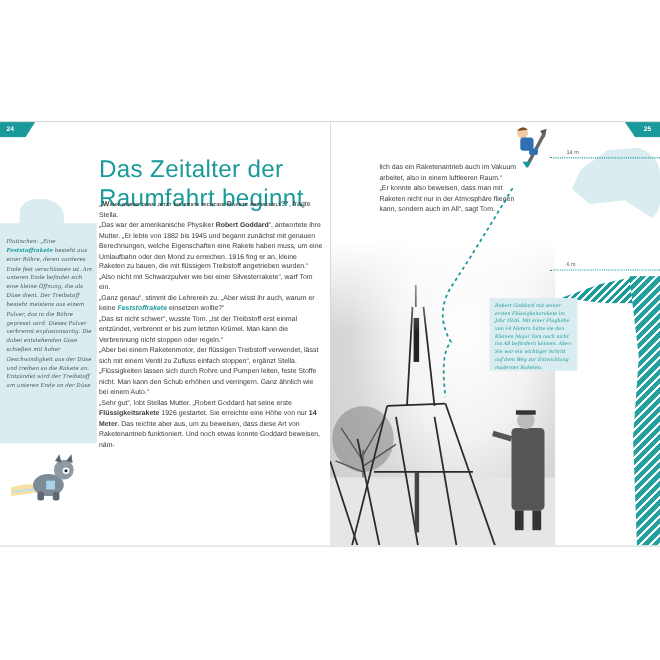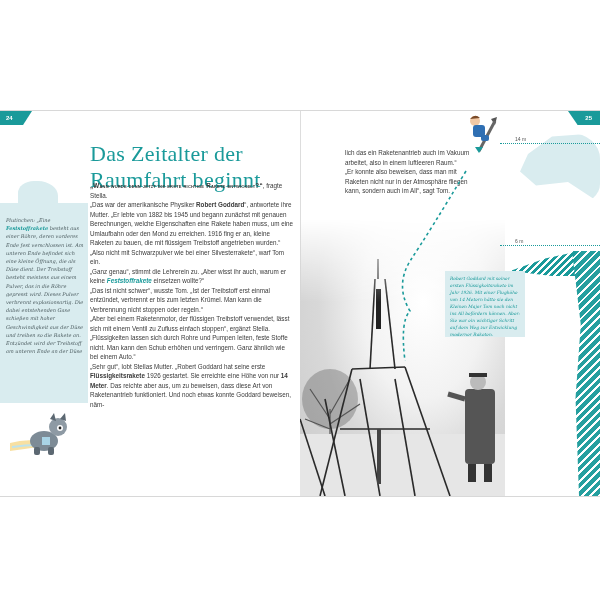--- a/index.html
+++ b/index.html
@@ -2,21 +2,21 @@
 <html><head>
 <meta charset="utf-8">
 <style>
   html,body{margin:0;padding:0;}
   body{width:600px;height:600px;background:#ffffff;position:relative;overflow:hidden;font-family:"Liberation Sans",sans-serif;color:#3a3a3a;}
   .spread{position:absolute;left:0;top:110px;width:600px;height:385px;background:#fff;border-top:1px solid #d8d8d8;border-bottom:1px solid #d8d8d8;}
   .gutter{position:absolute;left:300px;top:0;width:1px;height:100%;background:linear-gradient(to right,#eee,#ddd,#eee);}
   .page-badge{position:absolute;top:0;height:14px;background:#1a9a9a;color:#fff;font-size:6px;font-weight:bold;line-height:14px;}
   .page-badge.left{left:0;width:26px;padding-left:6px;clip-path:polygon(0 0,100% 0,72% 100%,0 100%);}
   .page-badge.right{right:0;width:24px;text-align:right;padding-right:8px;clip-path:polygon(0 0,100% 0,100% 100%,30% 100%);}
-  .title{position:absolute;left:90px;top:30px;color:#1a9a9a;font-family:Liberation Serif, serif;font-size:22px;line-height:26px;font-weight:normal;letter-spacing:0.3px;}
+  .title{position:absolute;left:90px;top:30px;color:#1a9a9a;font-family:Liberation Sans, sans-serif;font-size:22px;line-height:26px;font-weight:normal;letter-spacing:0.3px;}
   .sidebar-box{position:absolute;left:0;top:92px;width:88px;height:200px;background:#d9ecef;}
   .sidebar-text{position:absolute;left:6px;top:105px;width:78px;font-family:"DejaVu Serif",serif;font-style:italic;font-size:5px;line-height:8.2px;color:#4a5a5e;}
   .sidebar-text .hl{color:#1a9a9a;font-weight:bold;}
   .silhouette{position:absolute;left:18px;top:70px;width:40px;height:30px;background:#d9ecef;border-radius:40% 50% 10% 10%;}
   .body-col{position:absolute;font-size:6.3px;line-height:9.5px;color:#3a3a3a;}
   .body-col p{margin:0;}
   .body-col .smallcaps{font-weight:bold;font-variant:small-caps;letter-spacing:0.2px;}
   .body-col b{font-weight:bold;}
   .body-col .teal{color:#1a9a9a;font-weight:bold;font-style:italic;}
   .col-left{left:90px;top:70px;width:205px;}

